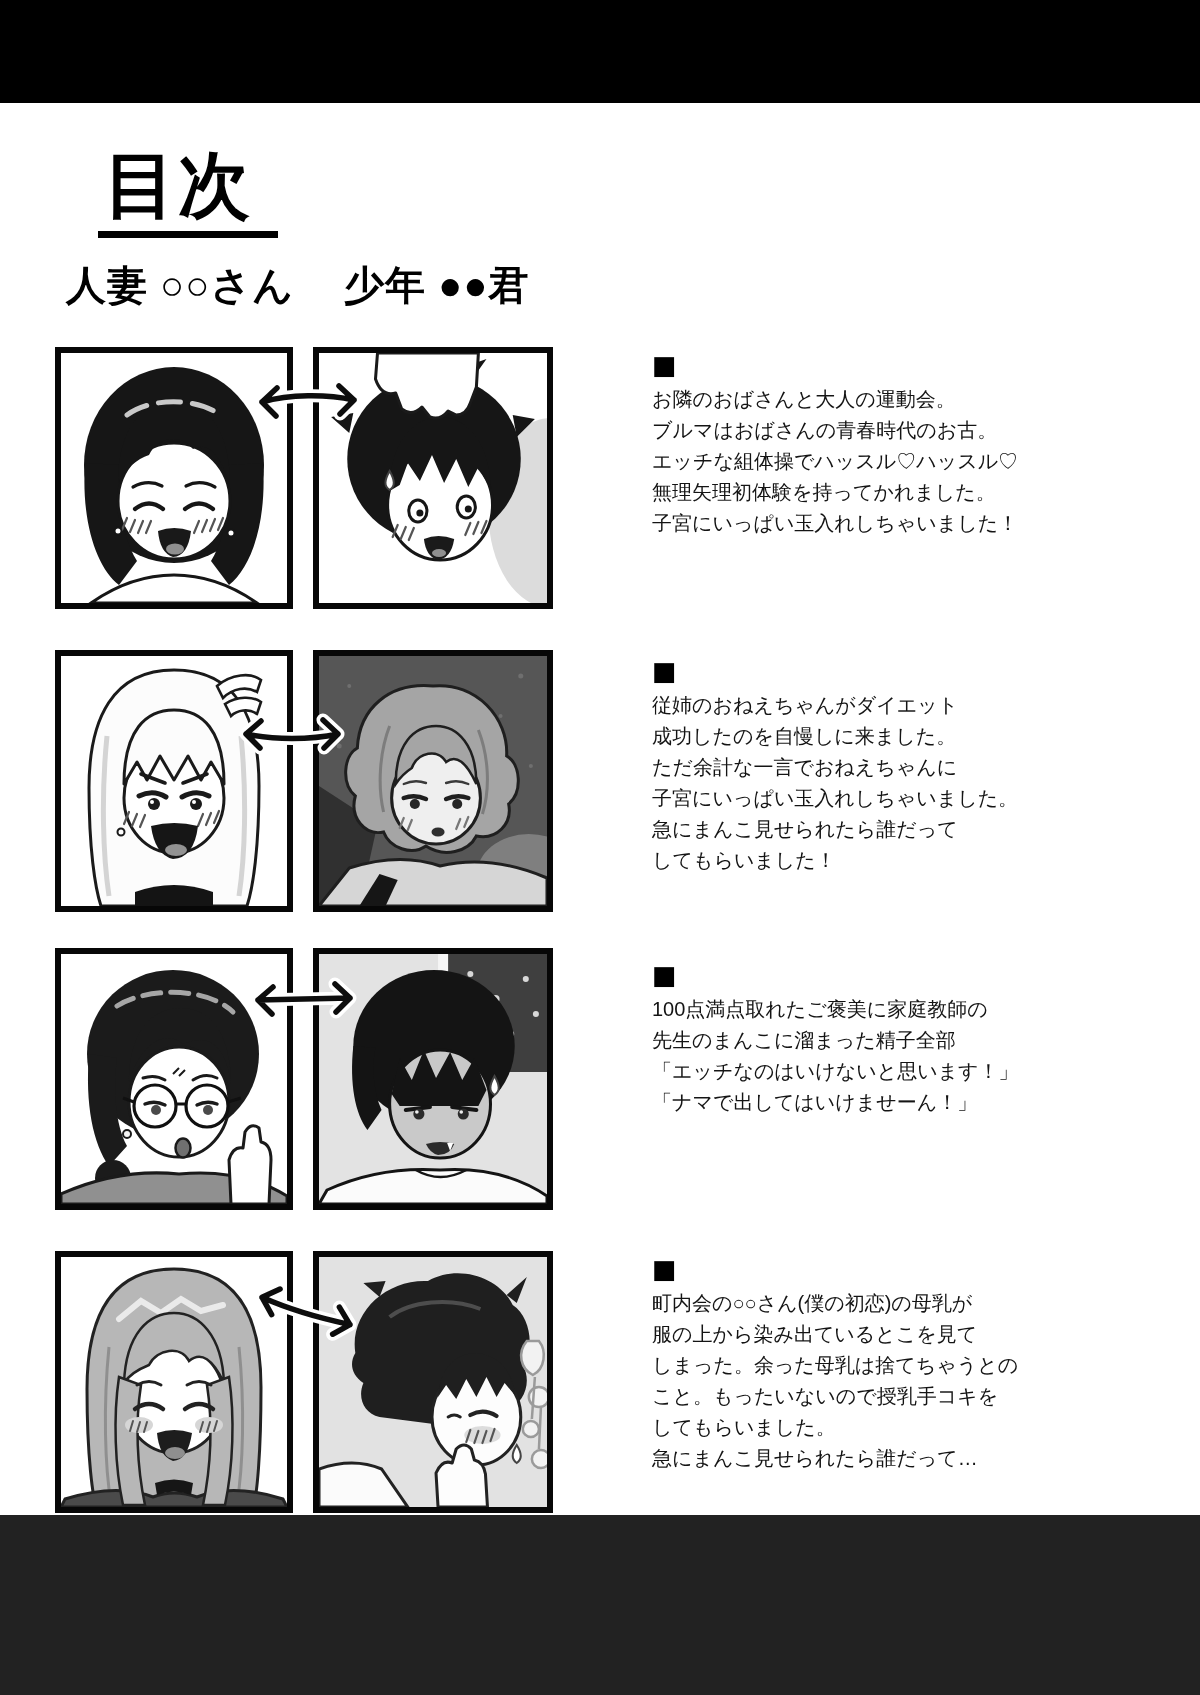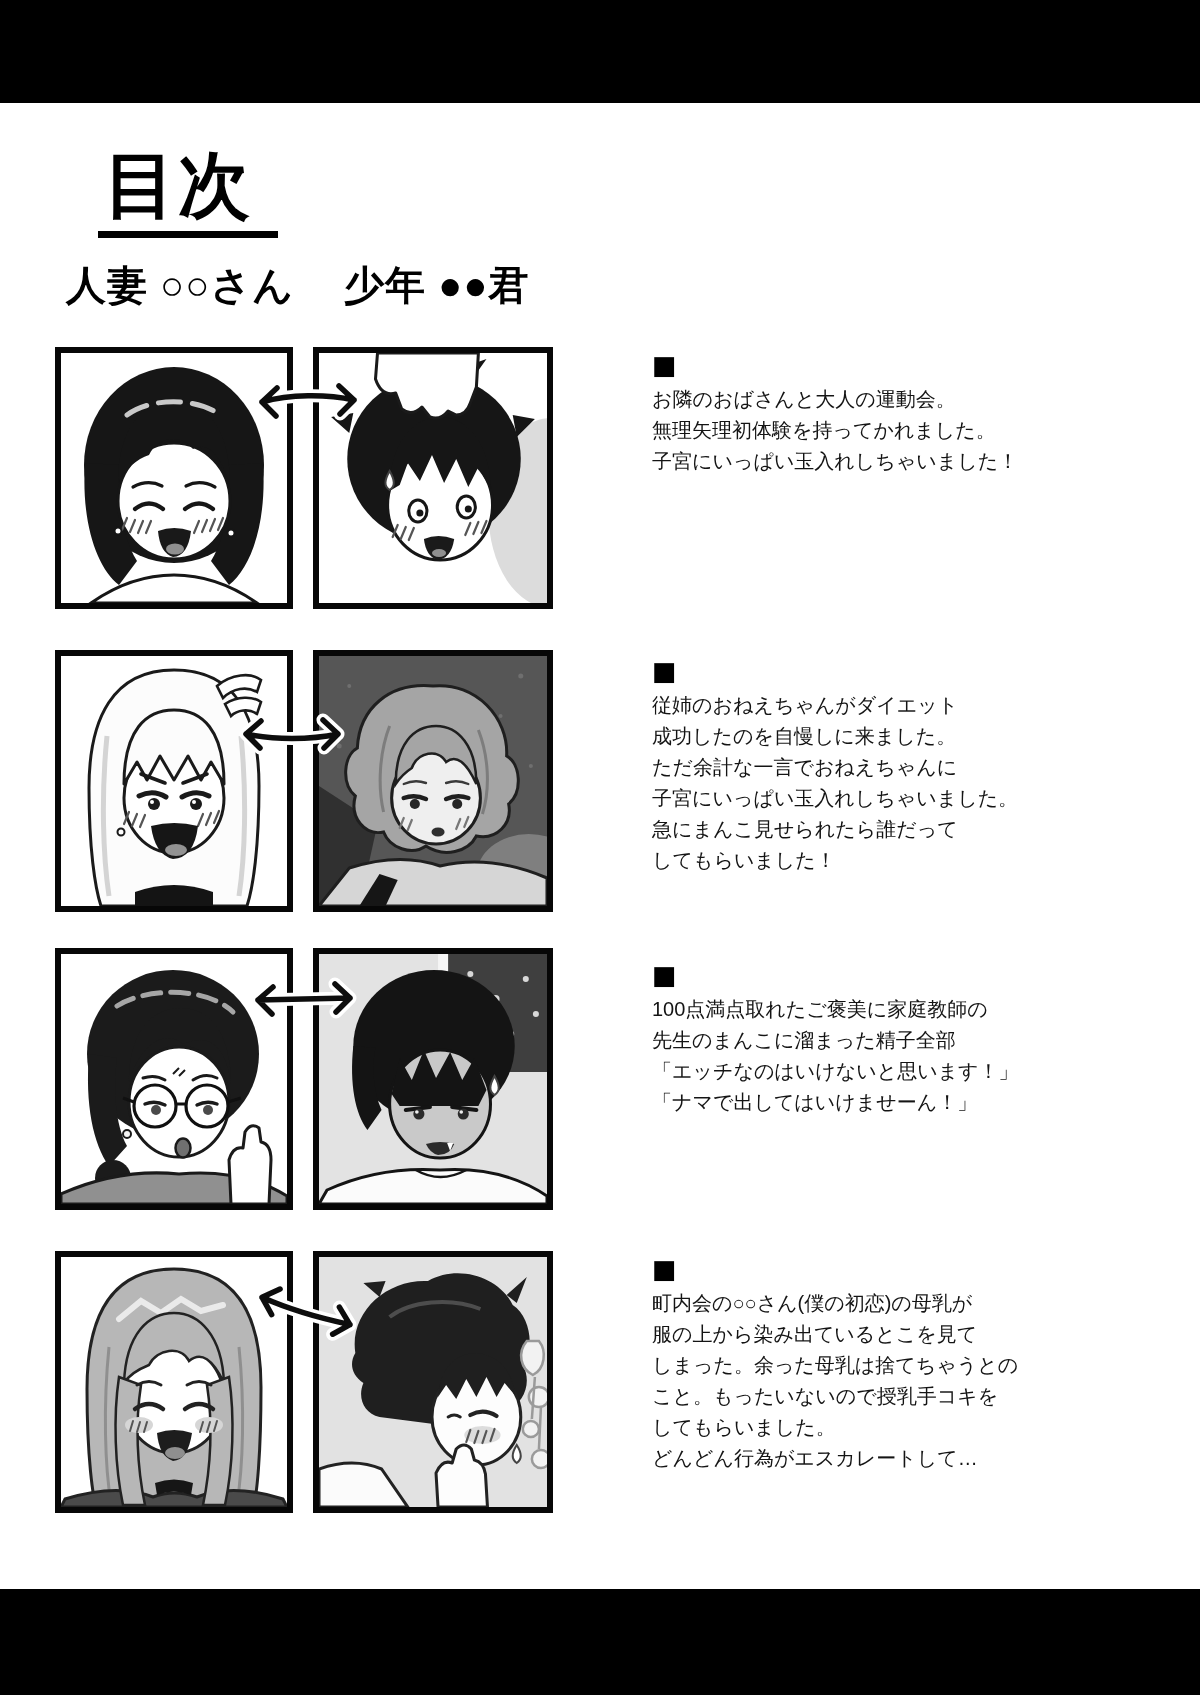--- a/index.html
+++ b/index.html
@@ -1,16 +1,16 @@
 <!DOCTYPE html>
 <html><head>
 <meta charset="utf-8">
 <style>
   html,body{margin:0;padding:0;background:#222;}
-  .page{position:relative;width:1200px;height:1695px;background:#fff;overflow:hidden;
+  .page{position:relative;width:1200px;height:1515px;background:#fff;overflow:hidden;
         font-family:"Liberation Sans","DejaVu Sans",sans-serif;color:#000;}
   .band{position:absolute;left:0;width:1200px;background:#000;}
   .band-top{top:0;height:103px;}
   .band-bottom{top:1589px;height:106px;}
   .title{position:absolute;left:98px;top:146px;font-size:72px;font-weight:900;line-height:1.1;
          letter-spacing:2px;padding:0 26px 6px 6px;border-bottom:7px solid #000;}
   .colhead{position:absolute;top:258px;font-size:40px;font-weight:800;letter-spacing:1px;}
   .colhead-left{left:66px;}
   .colhead-right{left:344px;}
   .frame{position:absolute;width:238px;height:262px;border:6px solid #070707;background:#fff;
@@ -248,20 +248,22 @@
     </g>
     <g stroke="#0d0d0d" stroke-width="5.5" fill="none" stroke-linecap="round">
       <path d="M12,22 C40,26 76,26 104,24 M12,22 L27,9 M12,22 L26,36 M104,24 L89,10 M104,24 L90,38"></path>
     </g>
   </svg>
 
   <div class="entry e-1">
     <div class="bullet">■</div>
     <div>
         <div class="tline">お隣のおばさんと大人の運動会。</div>
+        <div class="tline">ブルマはおばさんの青春時代のお古。</div>
+        <div class="tline">エッチな組体操でハッスル♡ハッスル♡</div>
         <div class="tline">無理矢理初体験を持ってかれました。</div>
         <div class="tline">子宮にいっぱい玉入れしちゃいました！</div>
       </div>
   </div>
   <div class="entry e-2">
     <div class="bullet">■</div>
     <div>
         <div class="tline">従姉のおねえちゃんがダイエット</div>
         <div class="tline">成功したのを自慢しに来ました。</div>
         <div class="tline">ただ余計な一言でおねえちゃんに</div>
@@ -280,16 +282,16 @@
       </div>
   </div>
   <div class="entry e-4">
     <div class="bullet">■</div>
     <div>
         <div class="tline">町内会の○○さん(僕の初恋)の母乳が</div>
         <div class="tline">服の上から染み出ているとこを見て</div>
         <div class="tline">しまった。余った母乳は捨てちゃうとの</div>
         <div class="tline">こと。もったいないので授乳手コキを</div>
         <div class="tline">してもらいました。</div>
-        <div class="tline">どんどん行為がエスカレートして…</div>
+        <div class="tline">急にまんこ見せられたら誰だって…</div>
       </div>
   </div>
 </div>
 
 </body></html>

